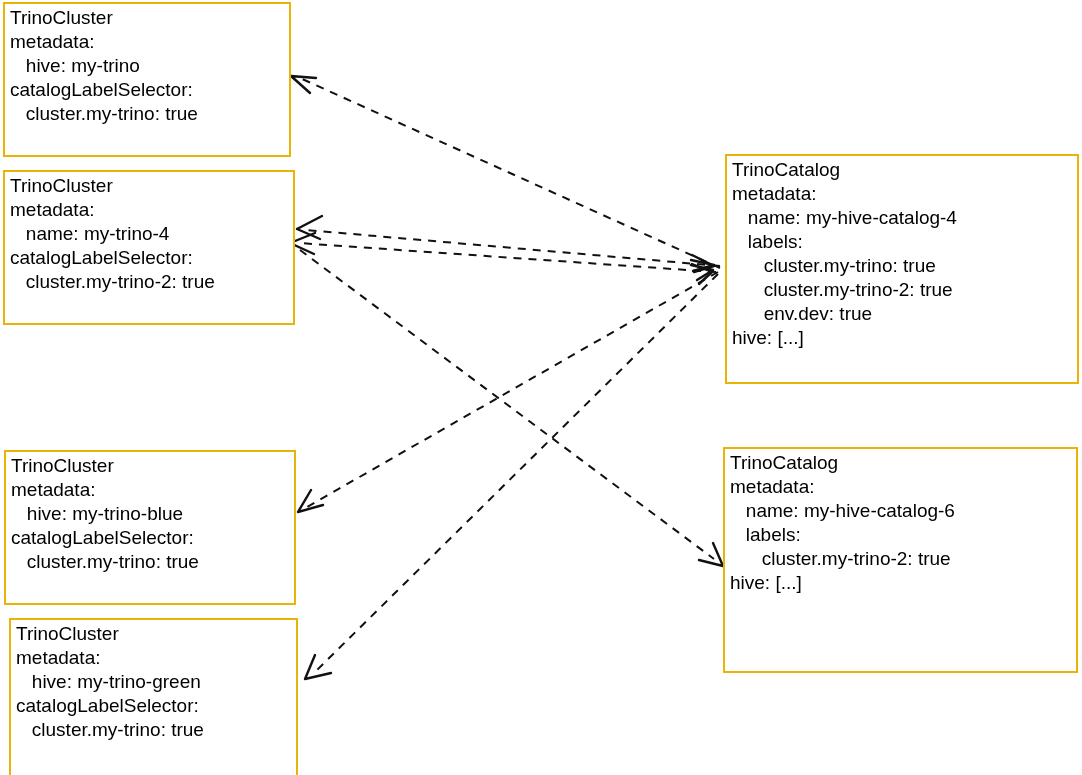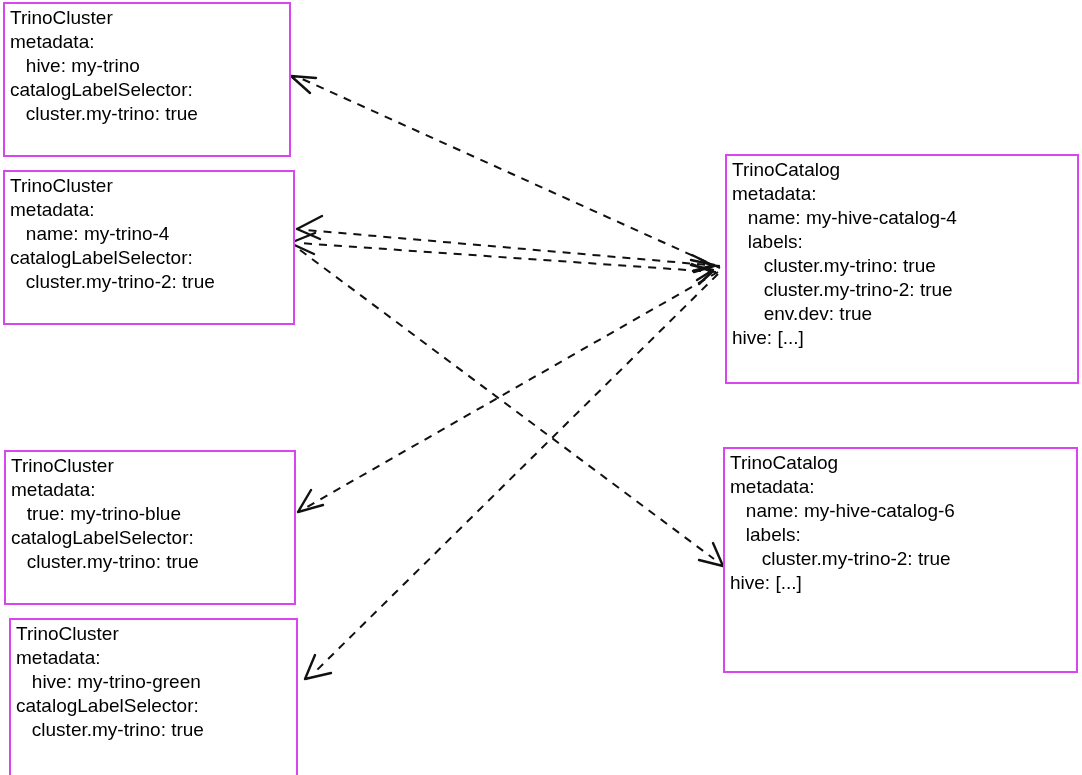--- a/index.html
+++ b/index.html
@@ -20,21 +20,21 @@
     left: 0;
     top: 0;
     width: 1082px;
     height: 775px;
     pointer-events: none;
   }
   .node {
     position: absolute;
     box-sizing: border-box;
     background: #ffffff;
-    border: 2px solid #d946ef;
+    border: 2px solid #eab308;
     padding: 2px 0 0 0;
     overflow: hidden;
   }
   .node .lines {
     margin: 0;
     padding: 0;
     list-style: none;
   }
   .node .ln {
     font-family: "Liberation Sans", sans-serif;
@@ -104,21 +104,21 @@
       <div class="ln">   name: my-trino-4</div>
       <div class="ln">catalogLabelSelector:</div>
       <div class="ln">   cluster.my-trino-2: true</div>
     </div>
   </div>
 
   <div class="node" style="left:4px; top:450px; width:292px; height:155px;">
     <div class="lines">
       <div class="ln">TrinoCluster</div>
       <div class="ln">metadata:</div>
-      <div class="ln">   true: my-trino-blue</div>
+      <div class="ln">   hive: my-trino-blue</div>
       <div class="ln">catalogLabelSelector:</div>
       <div class="ln">   cluster.my-trino: true</div>
     </div>
   </div>
 
   <div class="node" style="left:9px; top:618px; width:289px; height:160px;">
     <div class="lines">
       <div class="ln">TrinoCluster</div>
       <div class="ln">metadata:</div>
       <div class="ln">   hive: my-trino-green</div>

